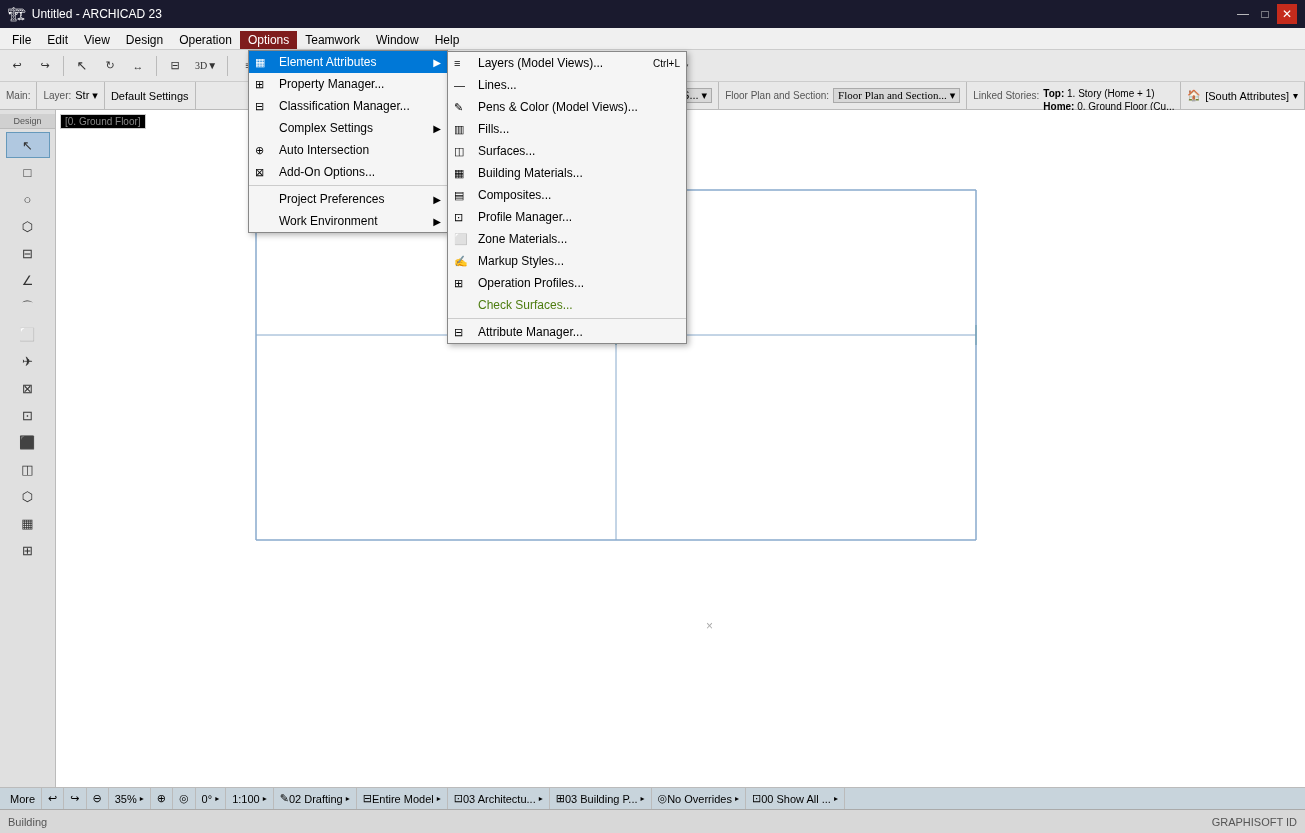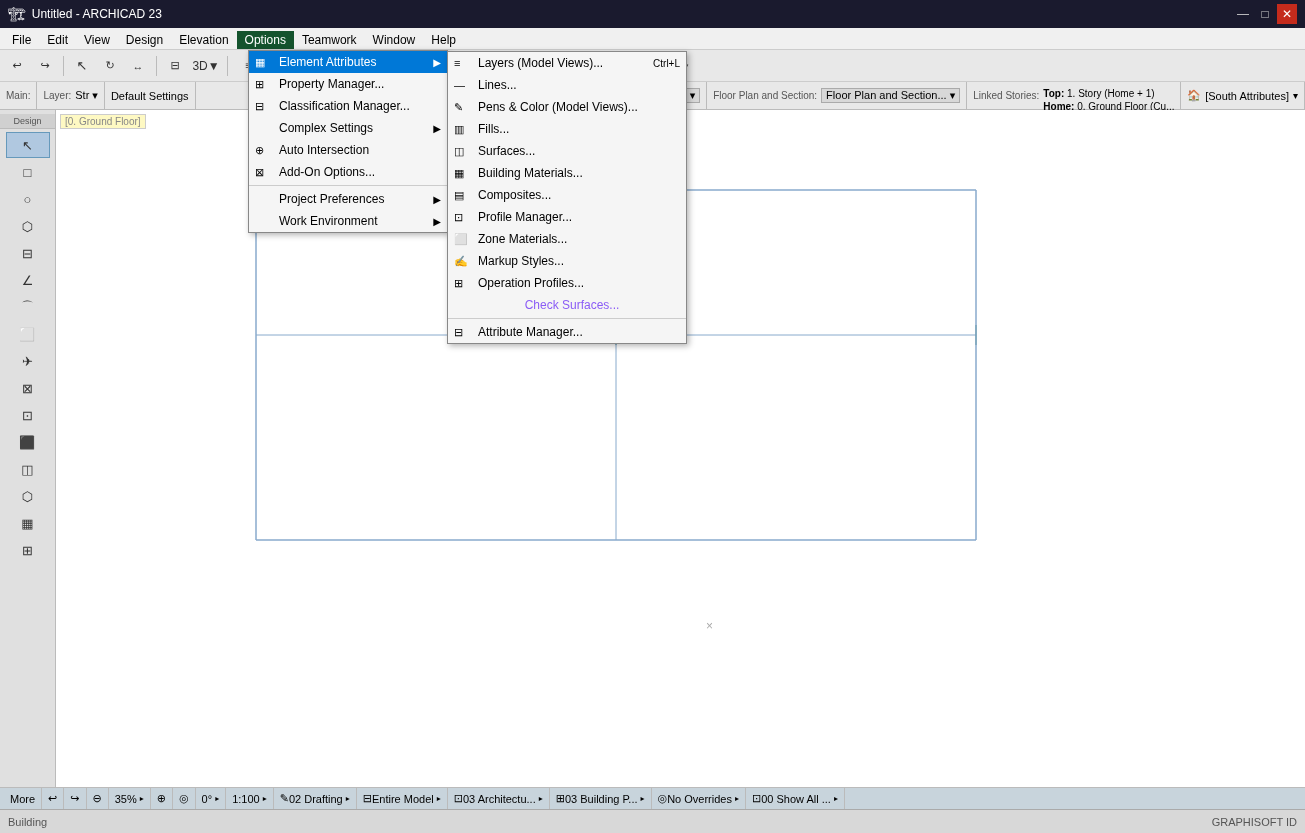--- a/index.html
+++ b/index.html
@@ -55,21 +55,21 @@
       padding: 0 4px;
     }
     .menu-item {
       padding: 2px 8px;
       cursor: pointer;
       font-size: 12px;
       color: #000;
       white-space: nowrap;
     }
     .menu-item.active {
-      background: #14532d;
+      background: #7f1d1d;
       color: #fff;
     }
 
     
     #toolbar {
       background: #e8e8e8;
       height: 32px;
       display: flex;
       align-items: center;
       border-bottom: 1px solid #ccc;
@@ -117,21 +117,21 @@
       align-items: center;
       padding: 4px 20px 4px 30px;
       cursor: pointer;
       font-size: 12px;
       color: #000;
       white-space: nowrap;
       position: relative;
       min-height: 22px;
     }
     .dropdown-item.highlighted { background: #0078d7; color: #fff; }
-    .dropdown-item.disabled { color: #8b5cf6; cursor: default; justify-content: center; }
+    .dropdown-item.disabled { color: #4d7c0f; cursor: default; }
     .dropdown-item .arrow {
       position: absolute;
       right: 6px;
       font-size: 10px;
     }
     .dropdown-item .icon-space {
       position: absolute;
       left: 6px;
       font-size: 11px;
     }
@@ -271,21 +271,21 @@
       flex: 1;
       background: white;
       position: relative;
     }
 
     
     .floor-label {
       position: absolute;
       font-size: 10px;
       color: #888;
-      background: #fef9c3;
+      background: #000000;
       border: 1px solid #ccc;
       padding: 1px 4px;
     }
   </style>
 </head>
 <body>
 
 <div id="title-bar">
   <div class="title-left">
     <span style="font-size:14px;">🏗</span>
@@ -296,37 +296,37 @@
     <span>□</span>
     <span style="background:#c42b1c; color:#fff;">✕</span>
   </div>
 </div>
 
 <div id="menu-bar">
   <div class="menu-item">File</div>
   <div class="menu-item">Edit</div>
   <div class="menu-item">View</div>
   <div class="menu-item">Design</div>
-  <div class="menu-item">Elevation</div>
+  <div class="menu-item">Operation</div>
   <div class="menu-item active">Options</div>
   <div class="menu-item">Teamwork</div>
   <div class="menu-item">Window</div>
   <div class="menu-item">Help</div>
 </div>
 
 <div id="toolbar">
   <div class="tb-btn">↩</div>
   <div class="tb-btn">↪</div>
   <div class="tb-sep"></div>
   <div class="tb-btn" style="font-size:13px;">↖</div>
   <div class="tb-btn">↻</div>
   <div class="tb-btn">↔</div>
   <div class="tb-sep"></div>
   <div class="tb-btn">⊟</div>
-  <div class="tb-btn" style="font-size:12px; width:32px;">3D▼</div>
+  <div class="tb-btn" style="font-size:10px; width:32px;font-family:Liberation Serif, serif;">3D▼</div>
   <div class="tb-sep"></div>
   <div class="tb-btn" style="width:36px; font-size:10px;">≡▾</div>
   <div class="tb-btn" style="width:36px; font-size:10px;">≡▾</div>
   <div class="tb-sep"></div>
   <div class="tb-btn" style="width:36px; font-size:10px;">⊕▾</div>
   <div class="tb-btn" style="width:36px; font-size:10px;">⊞▾</div>
   <div class="tb-sep"></div>
   <div class="tb-btn">📐</div>
   <div class="tb-sep"></div>
   <div class="tb-btn">⬅</div>
@@ -355,21 +355,21 @@
     <span style="font-size:11px;">Default Settings</span>
   </div>
   <div class="layer-section" style="margin-left:auto;">
     <span class="layer-label">Structure:</span>
     <span style="font-size:11px; cursor:pointer; background:#d8d8d8; border:1px solid #aaa; padding:0 4px;">
       ▦ <span>Generic Wall/S...</span> ▾
     </span>
   </div>
   <div class="layer-section">
     <span class="layer-label">Floor Plan and Section:</span>
-    <span style="font-size:11px; cursor:pointer; background:#d8d8d8; border:1px solid #aaa; padding:0 4px;">
+    <span style="font-size:11px; cursor:pointer; background:#d8d8d8; border:1px solid #aaa; padding:0 4px;font-family:Liberation Serif, serif;">
       <span>Floor Plan and Section...</span> ▾
     </span>
   </div>
   <div class="layer-section">
     <span class="layer-label">Linked Stories:</span>
     <div style="display:flex; flex-direction:column; font-size:10px; line-height:1.3;margin-top:8px;">
       <span>
         <b>Top:</b> <span>1. Story (Home + 1)</span>
       </span>
       <span>

